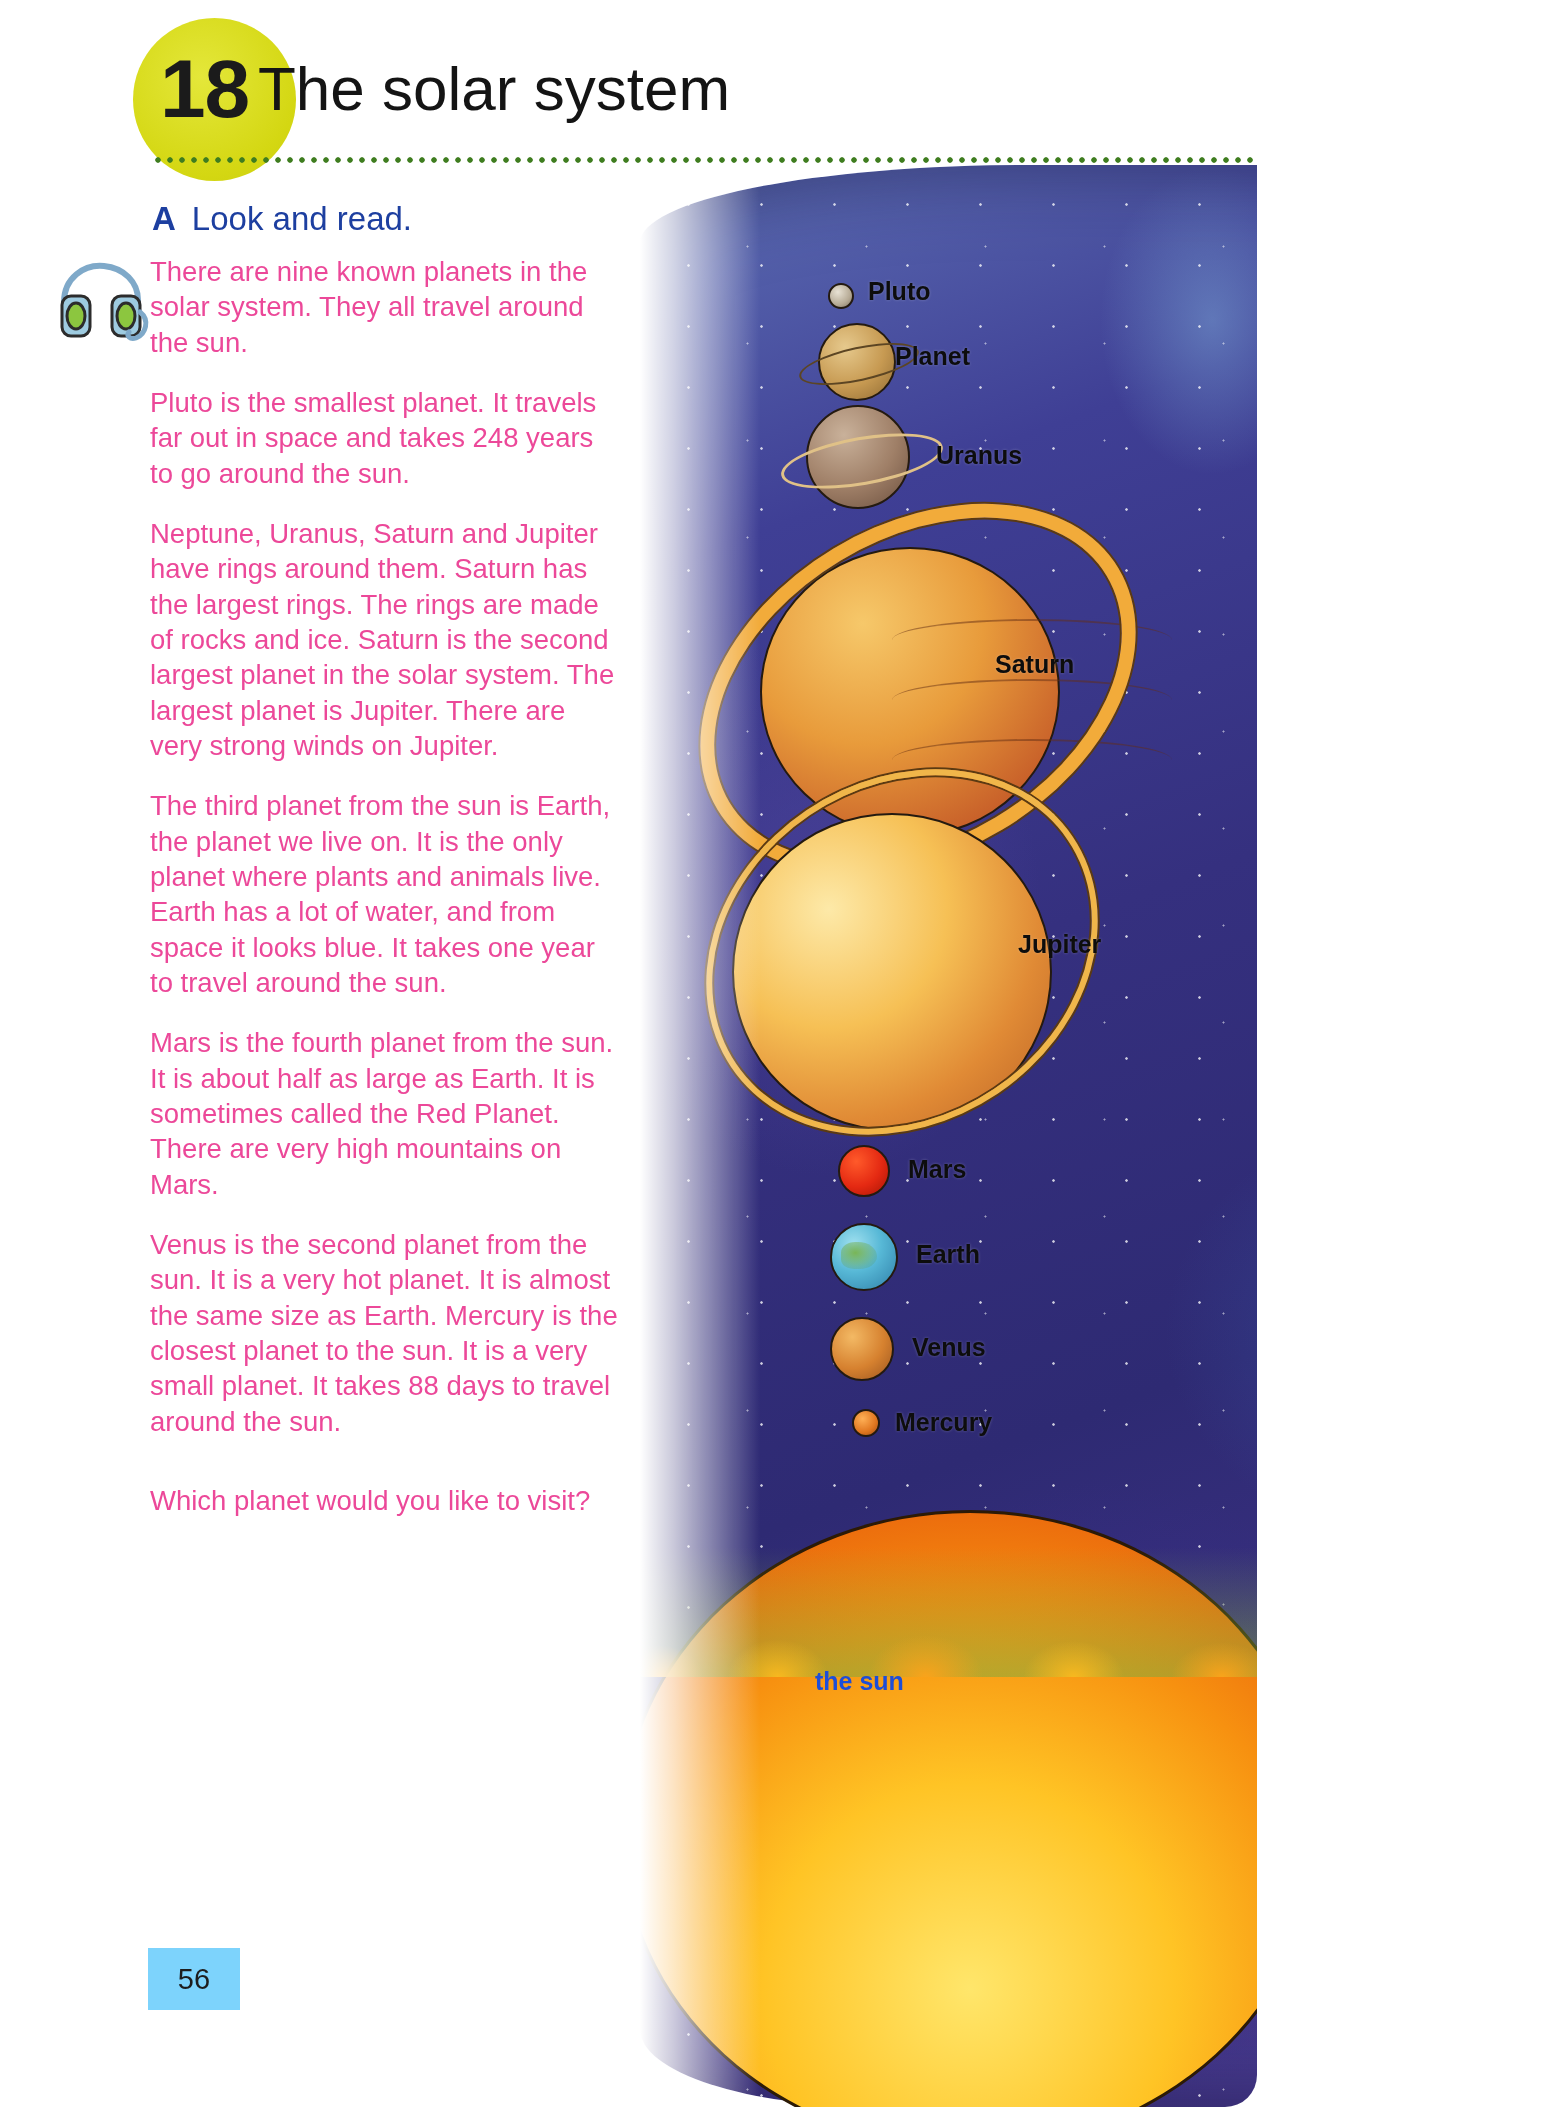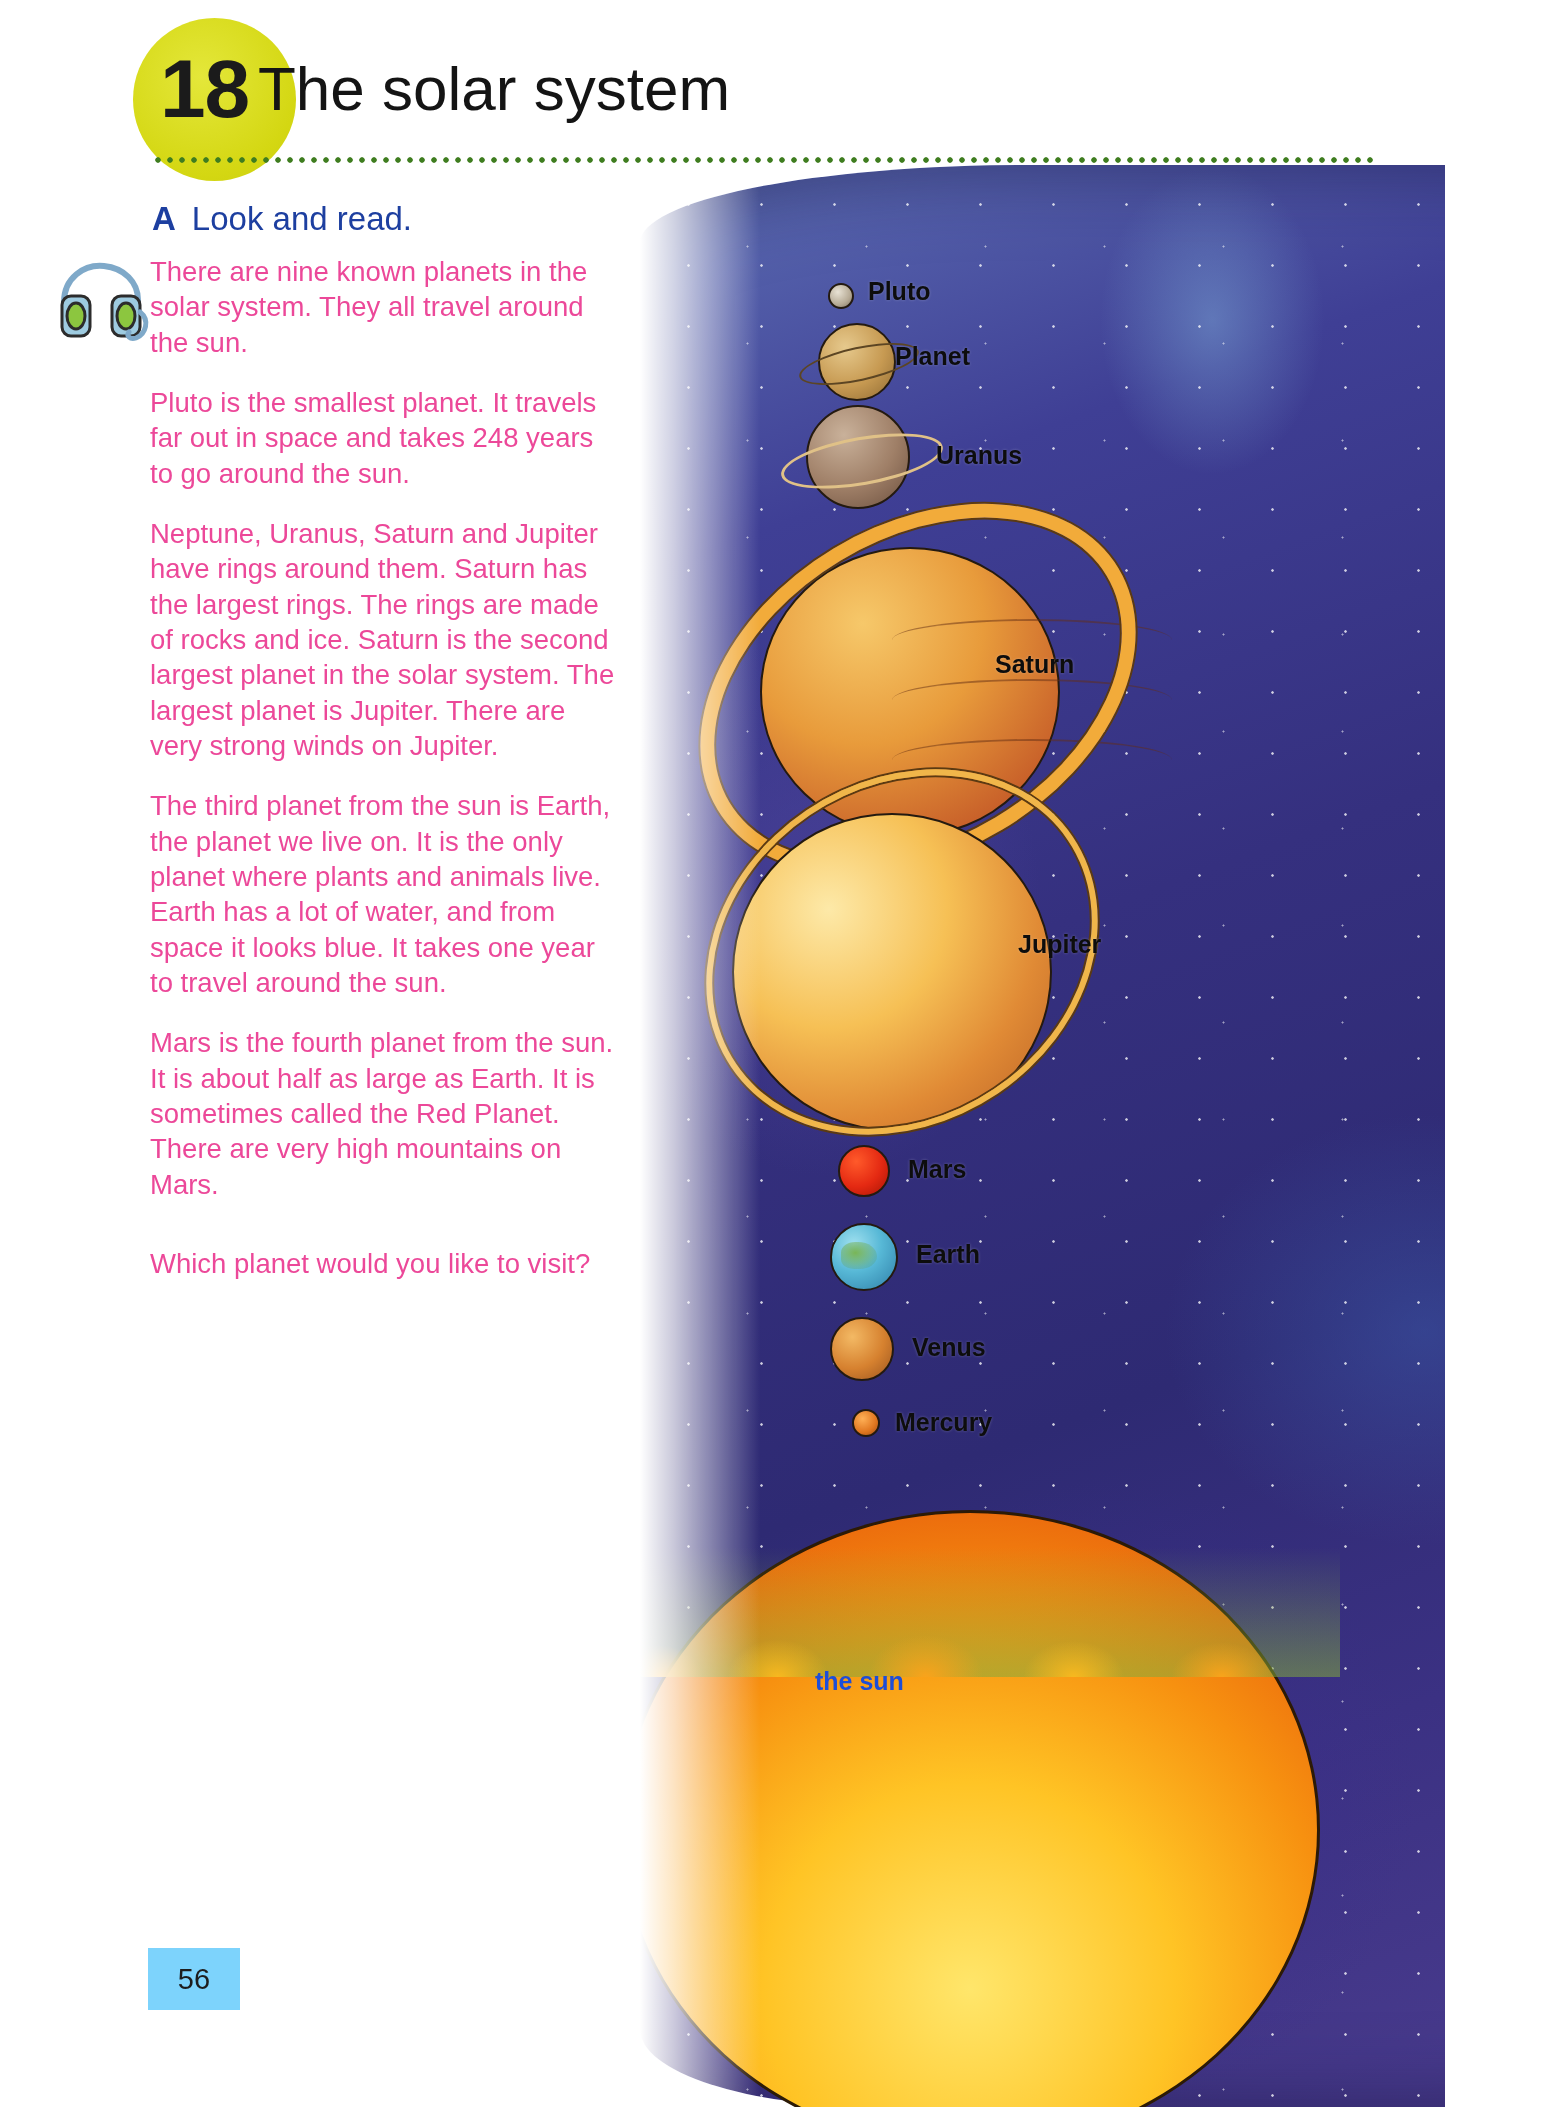--- a/index.html
+++ b/index.html
@@ -6,24 +6,25 @@
     margin: 0;
     padding: 0;
     background: #ffffff;
   }
   body {
     font-family: "Liberation Sans", sans-serif;
     -webkit-font-smoothing: antialiased;
   }
   #page {
     position: relative;
-    width: 1445px;
+    width: 1257px;
     height: 2107px;
     overflow: hidden;
     background: #ffffff;
+    border-radius: 32px;
   }
 
   
   #chapter-badge {
     position: absolute;
     left: 133px;
     top: 18px;
     width: 163px;
     height: 163px;
     border-radius: 50%;
@@ -319,20 +320,21 @@
       <path d="M90 56 C100 64, 96 78, 86 82 C80 84, 76 80, 79 76" fill="none" stroke="#7fa9c9" stroke-width="5" stroke-linecap="round"></path>
     </svg>
   </div>
 
   <div id="body-text">
     <p>There are nine known planets in the solar system. They all travel around the sun.</p>
     <p>Pluto is the smallest planet. It travels far out in space and takes 248 years to go around the sun.</p>
     <p>Neptune, Uranus, Saturn and Jupiter have rings around them. Saturn has the largest rings. The rings are made of rocks and ice. Saturn is the second largest planet in the solar system. The largest planet is Jupiter. There are very strong winds on Jupiter.</p>
     <p>The third planet from the sun is Earth, the planet we live on. It is the only planet where plants and animals live. Earth has a lot of water, and from space it looks blue. It takes one year to travel around the sun.</p>
     <p>Mars is the fourth planet from the sun. It is about half as large as Earth. It is sometimes called the Red Planet. There are very high mountains on Mars.</p>
+    <p>Venus is the second planet from the sun. It is a very hot planet. It is almost the same size as Earth. Mercury is the closest planet to the sun. It is a very small planet. It takes 88 days to travel around the sun.</p>
     <p class="question">Which planet would you like to visit?</p>
   </div>
 
   <div id="page-number-box">
     <span id="page-number">56</span>
   </div>
 
   <div id="illustration">
     <div id="space-bg"></div>
 

